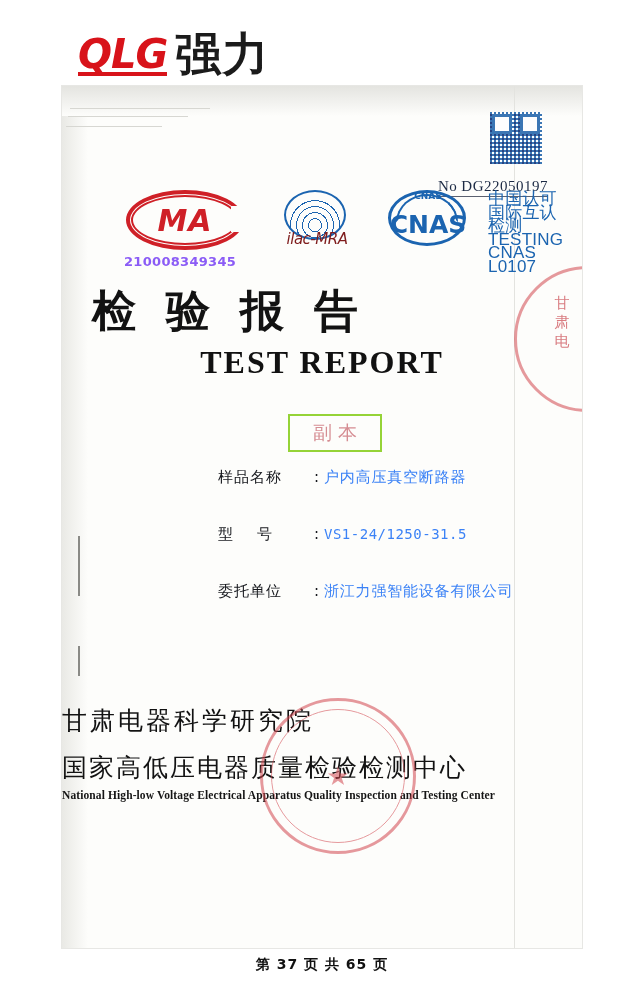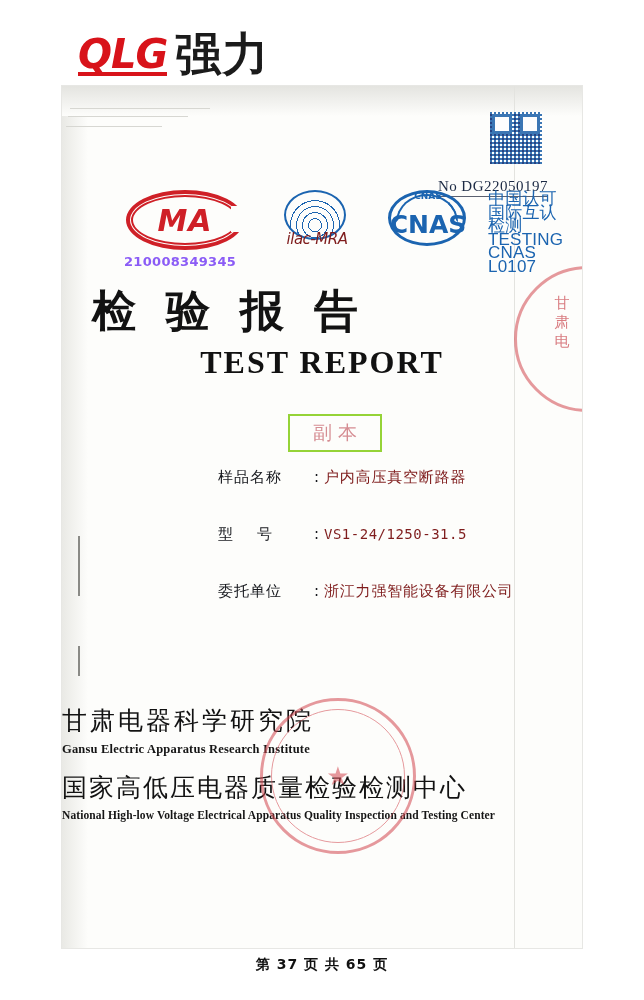--- a/index.html
+++ b/index.html
@@ -350,21 +350,21 @@
   .field-label.spaced {
     letter-spacing: 1px;
   }
   .field-colon {
     width: 10px;
   }
   .field-value {
     font-family: "DejaVu Sans", sans-serif;
     font-size: 15px;
     letter-spacing: .8px;
-    color: #7f1d1d;
+    color: #3b82f6;
   }
   .field-value.mono {
     font-family: "DejaVu Sans Mono", monospace;
     font-size: 14px;
     letter-spacing: .5px;
   }
 
   
   .institute {
     position: absolute;
@@ -543,21 +543,20 @@
     </div>
     <div class="field-row">
       <div class="field-label">委托单位</div>
       <div class="field-colon">:</div>
       <div class="field-value">浙江力强智能设备有限公司</div>
     </div>
   </div>
 
   <div class="institute">
     <div class="inst-cn-1">甘肃电器科学研究院</div>
-    <div class="inst-en-1">Gansu Electric Apparatus Research Institute</div>
     <div class="inst-cn-2">国家高低压电器质量检验检测中心</div>
     <div class="inst-en-2">National High-low Voltage Electrical Apparatus Quality Inspection and Testing Center</div>
   </div>
 
   <div class="seal seal-center">
     <div class="seal-inner"></div>
     <div class="seal-star">★</div>
   </div>
   <div class="seal seal-right"></div>
   <div class="seal-right-text">甘肃电</div>

